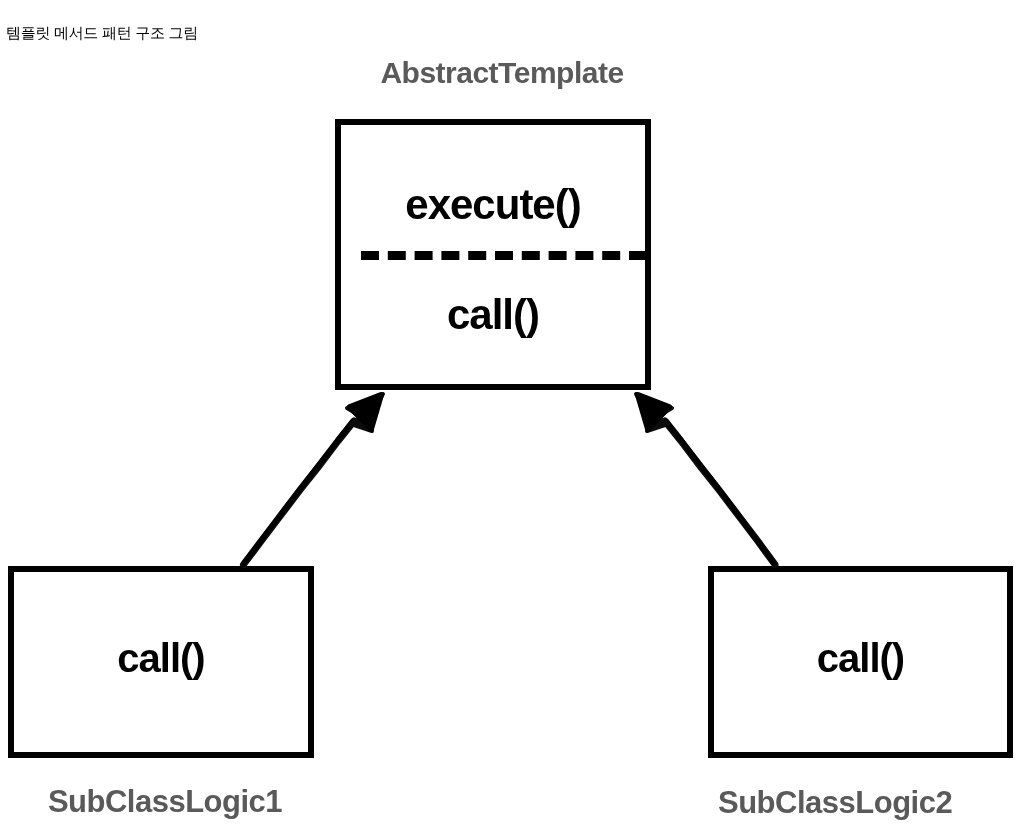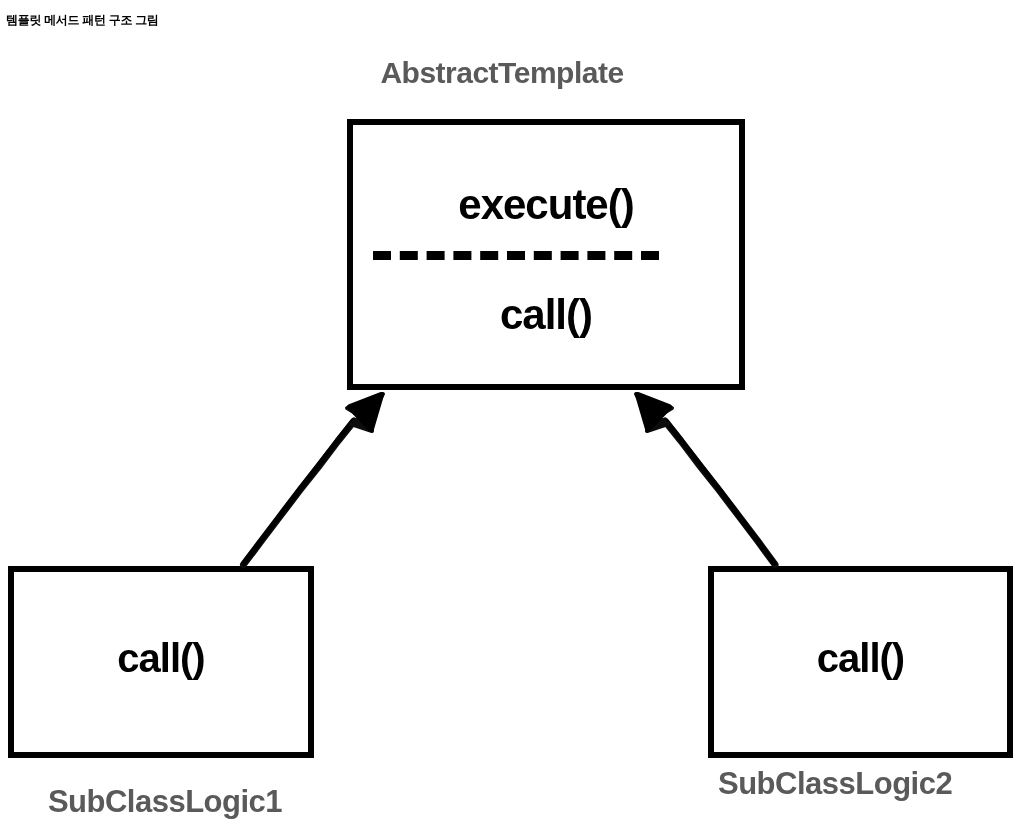--- a/index.html
+++ b/index.html
@@ -20,23 +20,23 @@
     position: absolute;
     left: 0; top: 0;
     width: 1021px;
     height: 839px;
   }
 
   
   .caption {
     position: absolute;
     left: 6px;
-    top: 12px;
-    font-size: 12px;
-    font-weight: bold;
+    top: 24px;
+    font-size: 15px;
+    font-weight: normal;
     color: #000000;
     letter-spacing: -0.3px;
     white-space: nowrap;
   }
 
   
   .class-label {
     position: absolute;
     font-weight: bold;
     color: #5a5a5a;
@@ -56,42 +56,41 @@
     top: 782px;
     width: 306px;
     font-size: 31px;
     line-height: 40px;
     text-align: center;
     padding-left: 8px;
     box-sizing: border-box;
   }
   #label-sub2 {
     left: 708px;
-    top: 764px;
+    top: 783px;
     width: 305px;
     font-size: 31px;
     line-height: 40px;
     text-align: left;
     padding-left: 10px;
     box-sizing: border-box;
   }
 
   
   .uml-box {
     position: absolute;
     background: #ffffff;
     border: 6px solid #000000;
     box-sizing: border-box;
   }
   #box-abstract {
     left: 335px;
     top: 119px;
-    width: 398px;
+    width: 316px;
     height: 271px;
-    margin-left: 12px;
   }
   #box-sub1 {
     left: 8px;
     top: 566px;
     width: 306px;
     height: 192px;
   }
   #box-sub2 {
     left: 708px;
     top: 566px;

